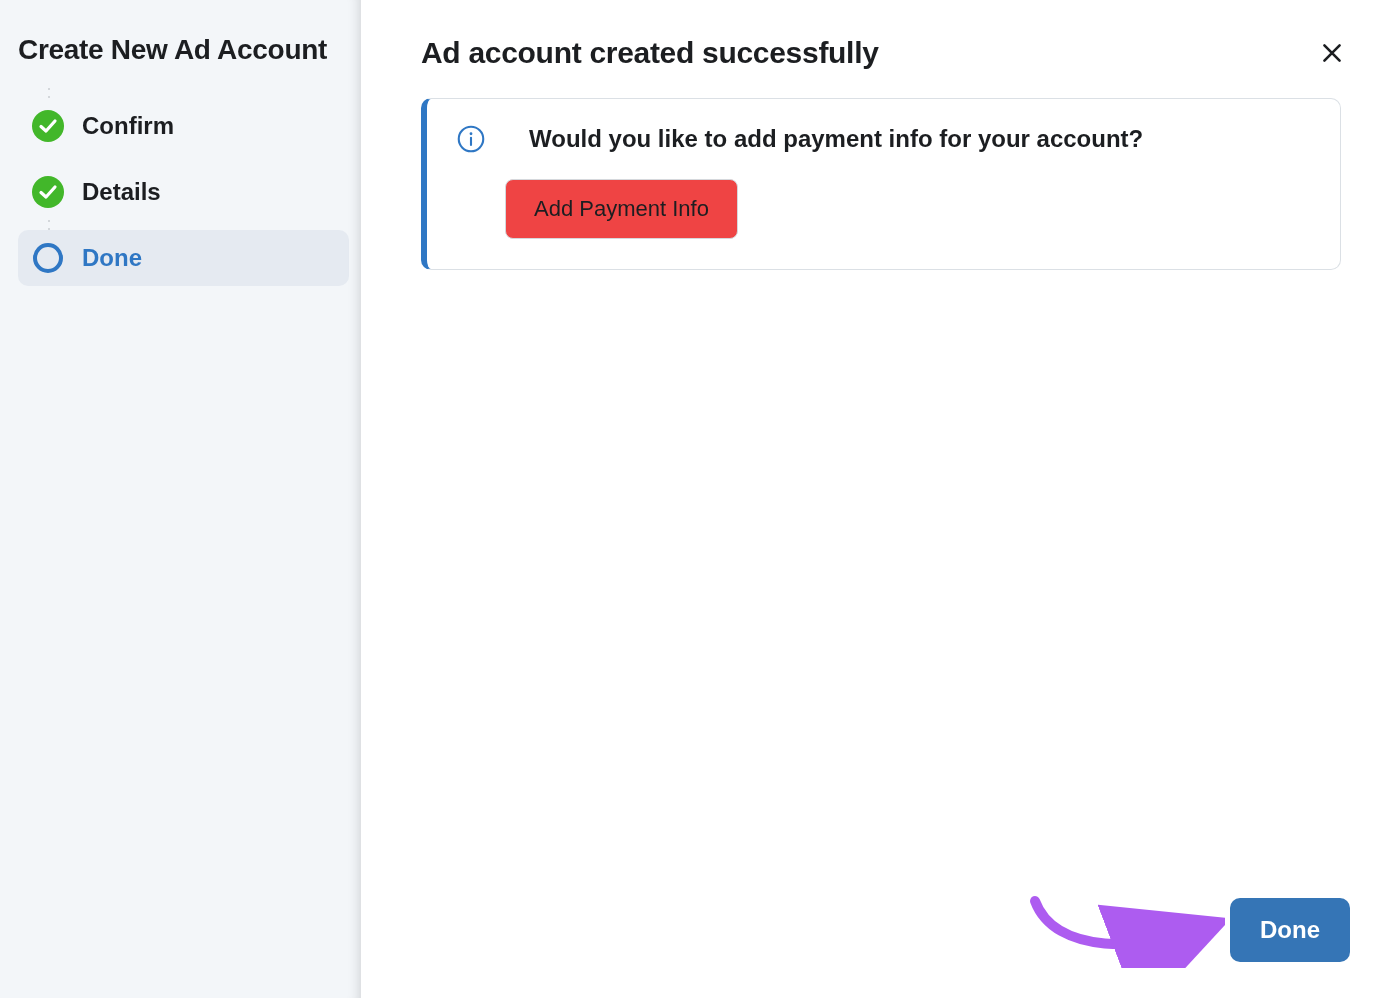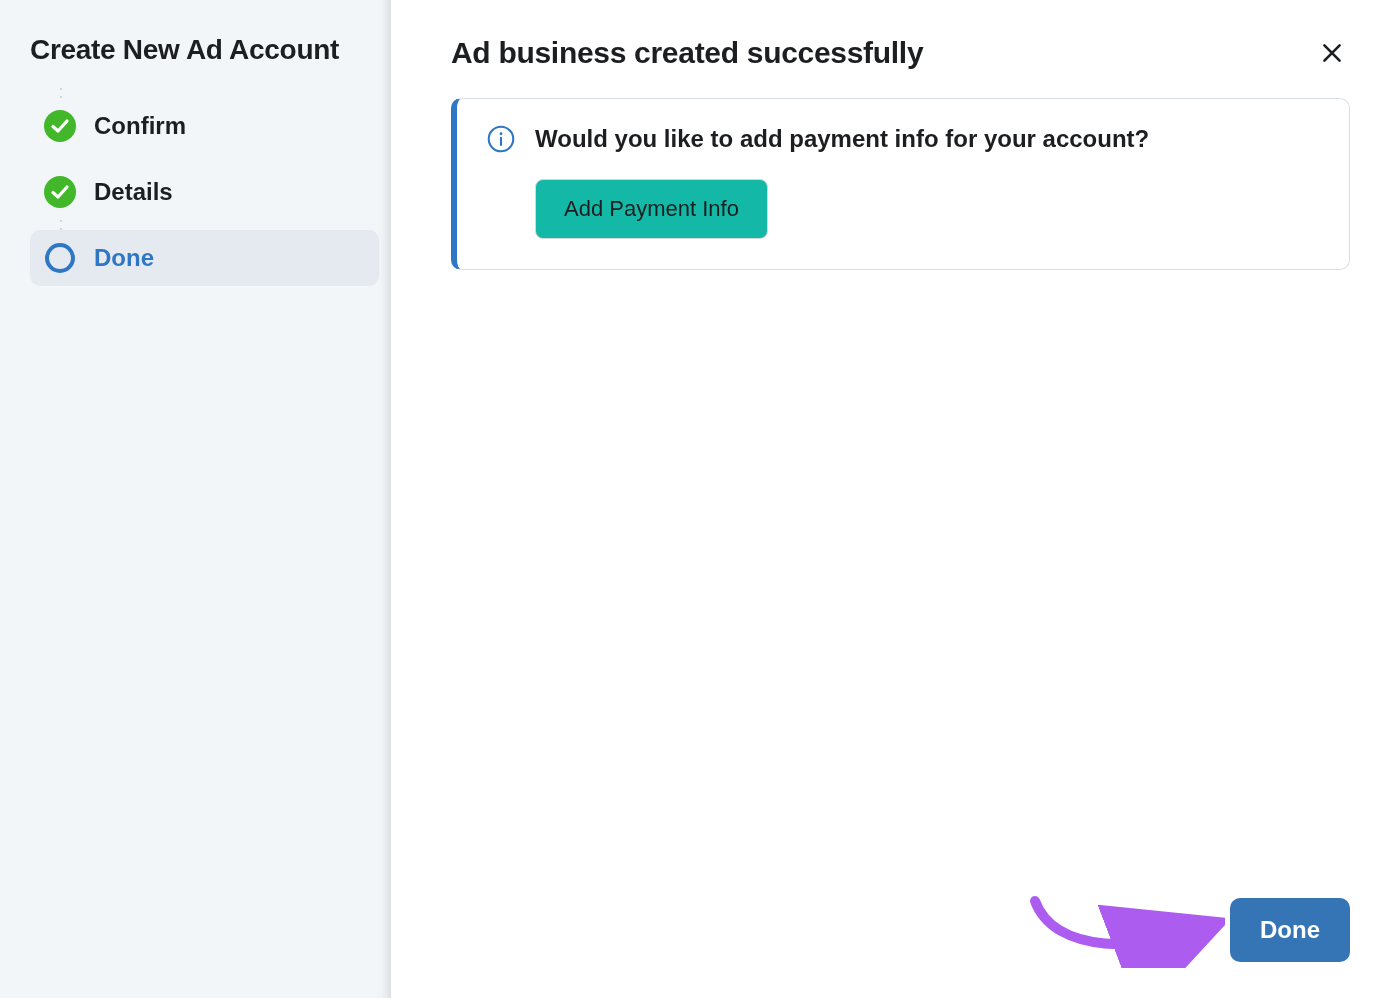--- a/index.html
+++ b/index.html
@@ -6,23 +6,23 @@
   body {
     font-family: -apple-system, BlinkMacSystemFont, "Segoe UI", Helvetica, Arial, sans-serif;
     width: 1390px;
     height: 998px;
     background: #fff;
     display: flex;
     overflow: hidden;
     color: #1c1e21;
   }
   .sidebar {
-    width: 391px;
+    width: 361px;
     background: #f3f6f9;
-    padding: 32px 12px 32px 30px;
+    padding: 32px 12px 32px 18px;
     position: relative;
   }
   .sidebar::after {
     content: "";
     position: absolute;
     top: 0; right: 0; bottom: 0;
     width: 18px;
     box-shadow: inset -14px 0 14px -14px rgba(0,0,0,0.18);
     pointer-events: none;
   }
@@ -114,24 +114,25 @@
     gap: 20px;
     margin-bottom: 26px;
   }
   .info-icon {
     width: 28px; height: 28px; flex-shrink: 0;
     color: #2f77c4;
   }
   .info-text {
     font-size: 24px;
     font-weight: 700;
+    margin-left: 24px;
   }
   .secondary-btn {
     margin-left: 48px;
-    background: #14b8a6;
+    background: #ef4444;
     border: 1px solid #d5d8dc;
     border-radius: 8px;
     font-size: 22px;
     font-weight: 500;
     padding: 16px 28px;
     cursor: pointer;
     color: #1c1e21;
   }
 
   .footer {
@@ -203,21 +204,21 @@
         </svg>
       </span>
       <span class="step-label">Done</span>
     </li>
 
   </ul>
 </aside>
 
 <main class="main">
   <div class="main-header">
-    <h2 class="main-title">Ad business created successfully</h2>
+    <h2 class="main-title">Ad account created successfully</h2>
     <button class="close-btn">
       <span>
         <svg viewBox="0 0 24 24" width="26" height="26">
           <path d="M5 5 L19 19 M19 5 L5 19" stroke="#1c1e21" stroke-width="2.4" stroke-linecap="round"></path>
         </svg>
       </span>
     </button>
   </div>
 
 

